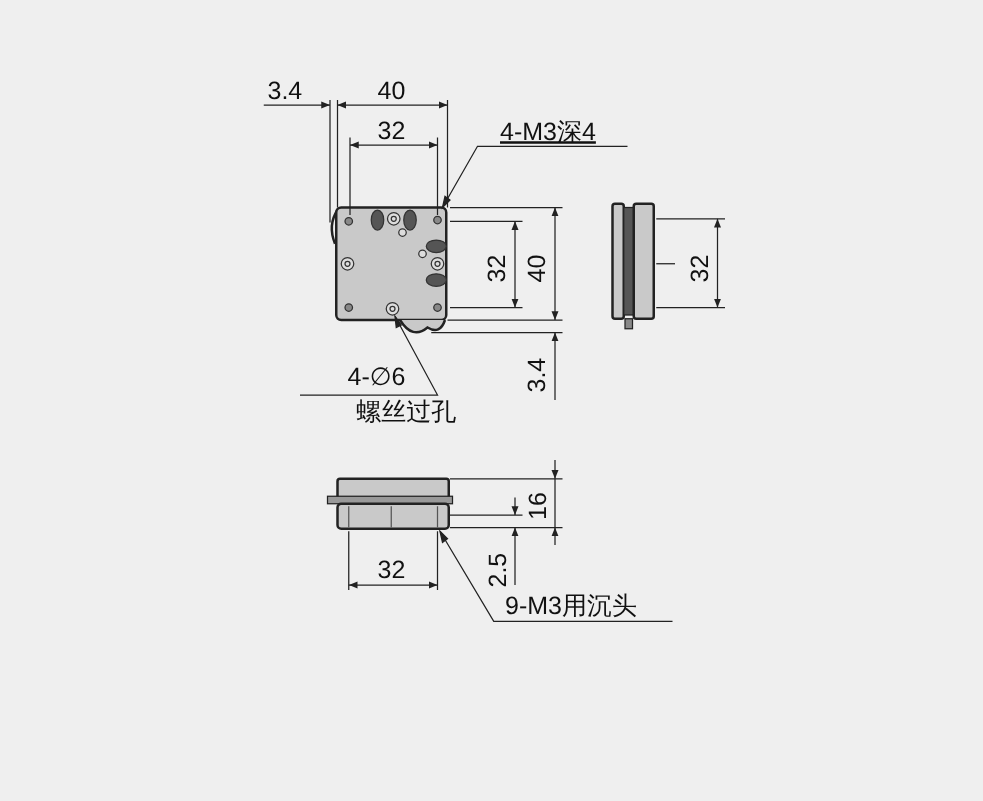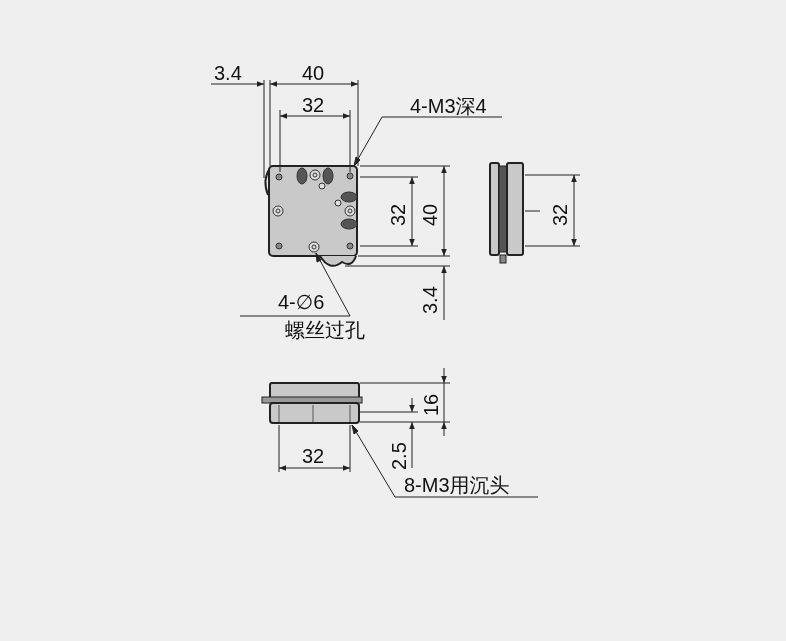--- a/index.html
+++ b/index.html
@@ -110,23 +110,23 @@
     <line x1="279" y1="468" x2="350" y2="468" marker-start="url(#ar)" marker-end="url(#ar)"></line>
 
     <polyline points="352,425 395,497 538,497"></polyline>
     <path d="M352,425 l2,9 l4,-3 z" fill="#222"></path>
   </g>
 </svg>
 
 <div class="lbl" style="left:214px;top:63px;">3.4</div>
 <div class="lbl" style="left:302px;top:63px;">40</div>
 <div class="lbl" style="left:302px;top:95px;">32</div>
-<div class="lbl" style="left:410px;top:96px;">4-M3深4</div>
+<div class="lbl" style="left:400px;top:96px;text-decoration:underline;">4-M3深4</div>
 <div class="lbl vert" style="left:388px;top:226px;">32</div>
 <div class="lbl vert" style="left:420px;top:226px;">40</div>
 <div class="lbl vert" style="left:420px;top:314px;">3.4</div>
 <div class="lbl" style="left:278px;top:292px;">4-∅6</div>
 <div class="lbl" style="left:256px;top:320px;margin-left:29px;">螺丝过孔</div>
 <div class="lbl vert" style="left:550px;top:226px;">32</div>
 <div class="lbl vert" style="left:421px;top:416px;">16</div>
 <div class="lbl vert" style="left:389px;top:470px;">2.5</div>
 <div class="lbl" style="left:302px;top:446px;">32</div>
-<div class="lbl" style="left:404px;top:475px;">8-M3用沉头</div>
+<div class="lbl" style="left:404px;top:475px;">9-M3用沉头</div>
 
 </body></html>

